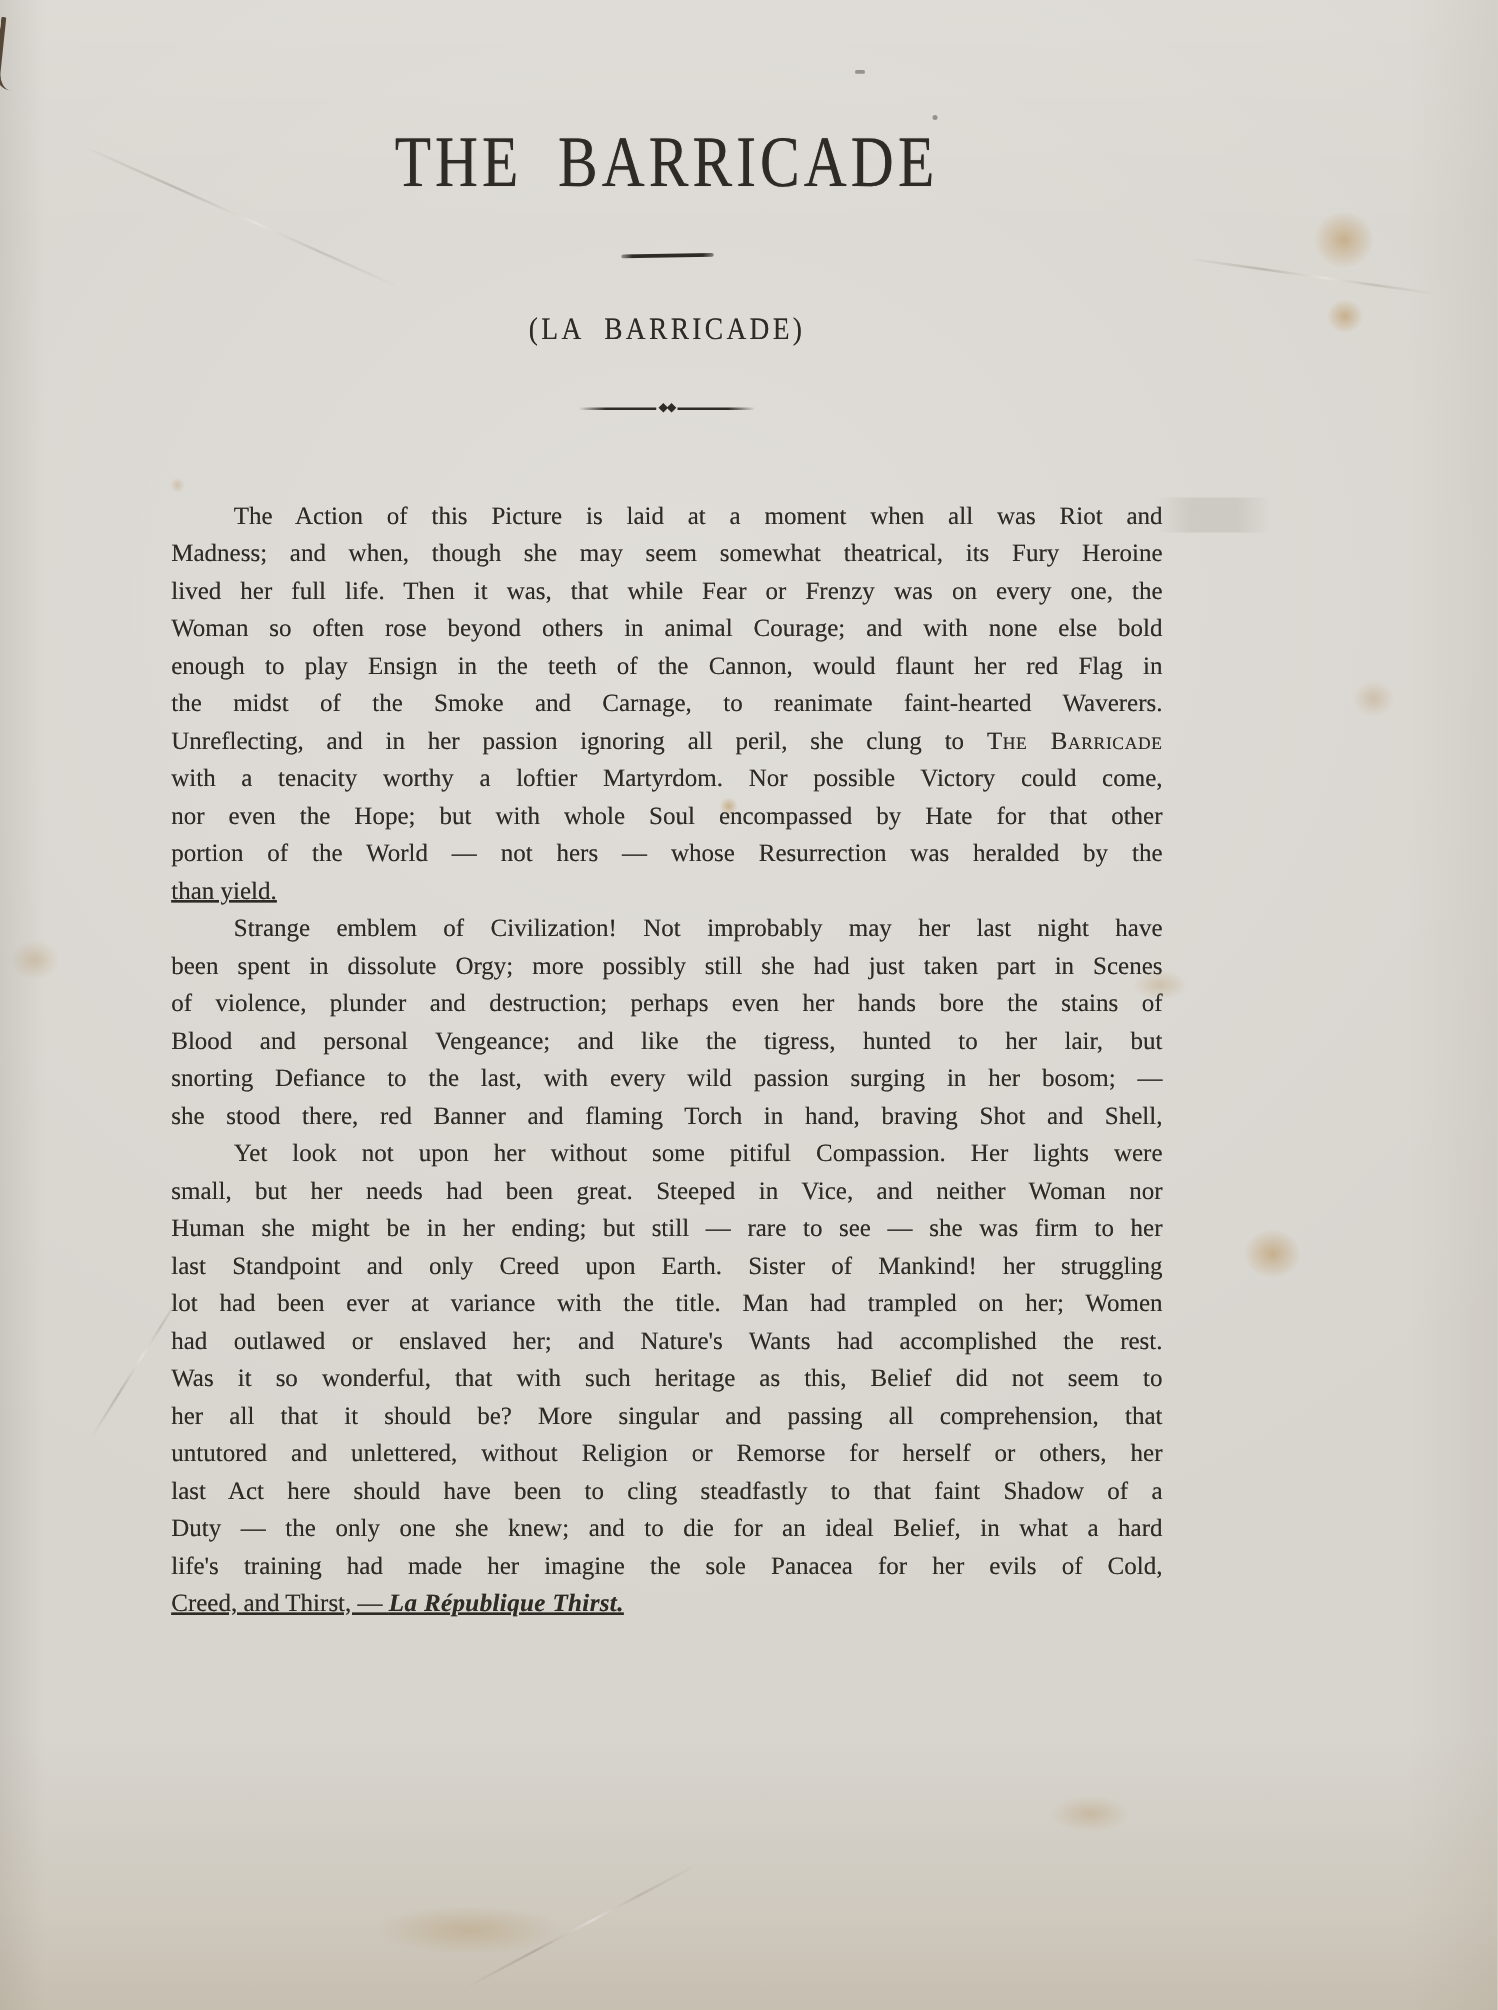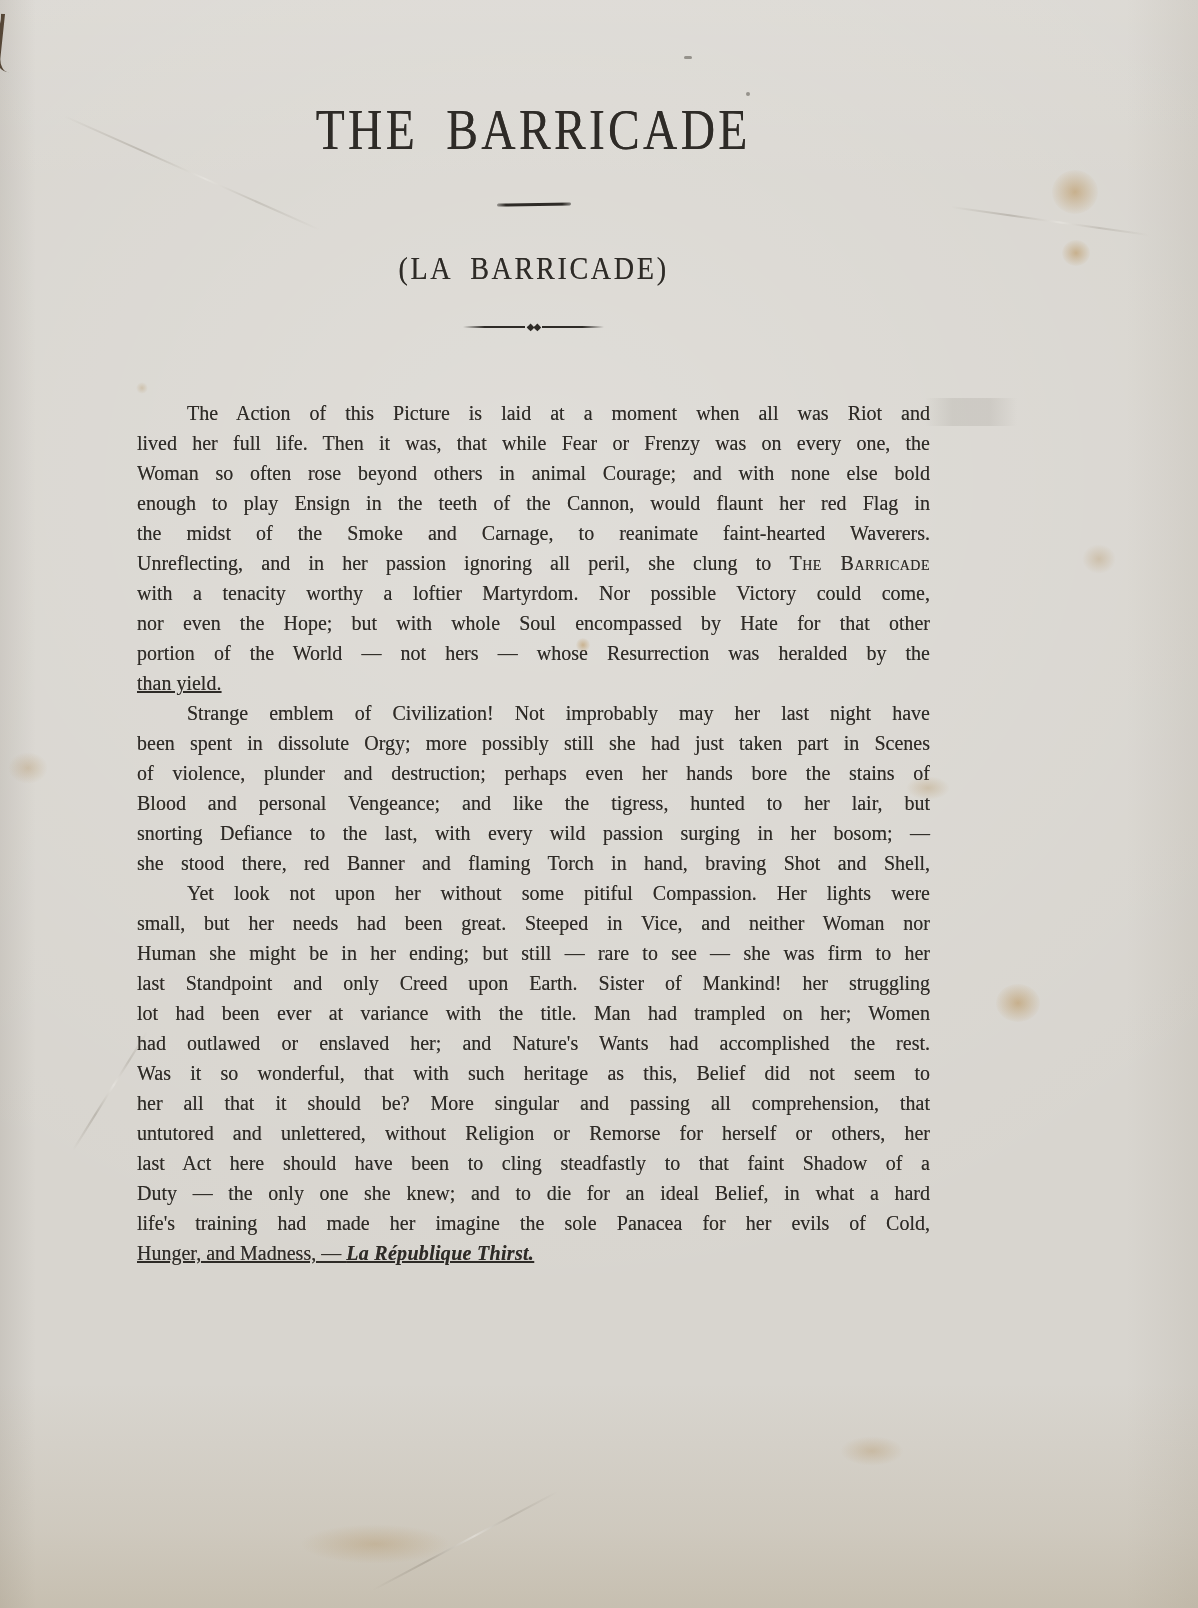--- a/index.html
+++ b/index.html
@@ -27,21 +27,21 @@
     text-shadow:0 0 0.6px rgba(35,30,25,0.7);
   }
   .title .squeeze{display:inline-block;transform:scaleX(0.82);transform-origin:50% 50%;}
   .title-rule{
     position:absolute;left:497px;top:203px;width:74px;height:3px;
     background:linear-gradient(to right, rgba(46,43,39,0.4), #2e2b27 12%, #2e2b27 88%, rgba(46,43,39,0.5));
     border-radius:2px;transform:rotate(-1deg);
   }
   .subtitle{
     top:250px;
-    font-size:32px;letter-spacing:3px;word-spacing:10px;
+    font-size:25px;letter-spacing:3px;word-spacing:10px;
     white-space:nowrap;
     text-shadow:0 0 0.5px rgba(35,30,25,0.6);
   }
   .subtitle .squeeze{display:inline-block;transform:scaleX(0.88);transform-origin:50% 50%;}
   .ornament{
     position:absolute;left:137px;top:322px;width:793px;
     display:flex;align-items:center;justify-content:center;
   }
   .orn-line{height:1.5px;width:62px;background:linear-gradient(to right,rgba(46,43,39,0),#2e2b27 35%,#2e2b27);}
   .orn-line.right{background:linear-gradient(to left,rgba(46,43,39,0),#2e2b27 35%,#2e2b27);}
@@ -98,20 +98,21 @@
 
   <div class="ornament">
     <span class="orn-line left"></span>
     <span class="orn-center">◆◆</span>
     <span class="orn-line right"></span>
   </div>
 
   <div class="bodytext">
       <div class="paragraph">
         <div class="line indent">The Action of this Picture is laid at a moment when all was Riot and</div>
+        <div class="line">Madness; and when, though she may seem somewhat theatrical, its Fury Heroine</div>
         <div class="line">lived her full life.  Then it was, that while Fear or Frenzy was on every one, the</div>
         <div class="line">Woman so often rose beyond others in animal Courage; and with none else bold</div>
         <div class="line">enough to play Ensign in the teeth of the Cannon, would flaunt her red Flag in</div>
         <div class="line">the midst of the Smoke and Carnage, to reanimate faint-hearted Waverers.</div>
         <div class="line"><span>Unreflecting, and in her passion ignoring all peril, she clung to </span><span class="smallcaps">The Barricade</span></div>
         <div class="line">with a tenacity worthy a loftier Martyrdom.  Nor possible Victory could come,</div>
         <div class="line">nor even the Hope; but with whole Soul encompassed by Hate for that other</div>
         <div class="line">portion of the World — not hers — whose Resurrection was heralded by the</div>
         <div class="line endline">than yield.</div>
       </div>
@@ -129,21 +130,21 @@
         <div class="line">Human she might be in her ending; but still — rare to see — she was firm to her</div>
         <div class="line">last Standpoint and only Creed upon Earth.   Sister of Mankind! her struggling</div>
         <div class="line">lot had been ever at variance with the title.   Man had trampled on her; Women</div>
         <div class="line">had outlawed or enslaved her; and Nature's Wants had accomplished the rest.</div>
         <div class="line">Was it so wonderful, that with such heritage as this, Belief did not seem to</div>
         <div class="line">her all that it should be?   More singular and passing all comprehension, that</div>
         <div class="line">untutored and unlettered, without Religion or Remorse for herself or others, her</div>
         <div class="line">last Act here should have been to cling steadfastly to that faint Shadow of a</div>
         <div class="line">Duty — the only one she knew; and to die for an ideal Belief, in what a hard</div>
         <div class="line">life's training had made her imagine the sole Panacea for her evils of Cold,</div>
-        <div class="line endline"><span>Hunger, and Madness, — </span><span class="italic">La République Thirst.</span></div>
+        <div class="line endline"><span>Creed, and Thirst, — </span><span class="italic">La République Thirst.</span></div>
       </div>
     </div>
 
   <div class="stain fox" style="left:1052px;top:170px;width:46px;height:44px;"></div>
   <div class="stain fox" style="left:1062px;top:240px;width:28px;height:26px;"></div>
   <div class="stain fox-light" style="left:1082px;top:544px;width:34px;height:30px;"></div>
   <div class="stain fox" style="left:996px;top:984px;width:44px;height:38px;"></div>
   <div class="stain fox" style="left:576px;top:638px;width:14px;height:14px;"></div>
   <div class="stain fox-light" style="left:906px;top:776px;width:44px;height:24px;"></div>
   <div class="stain fox-light" style="left:840px;top:1436px;width:64px;height:30px;"></div>

